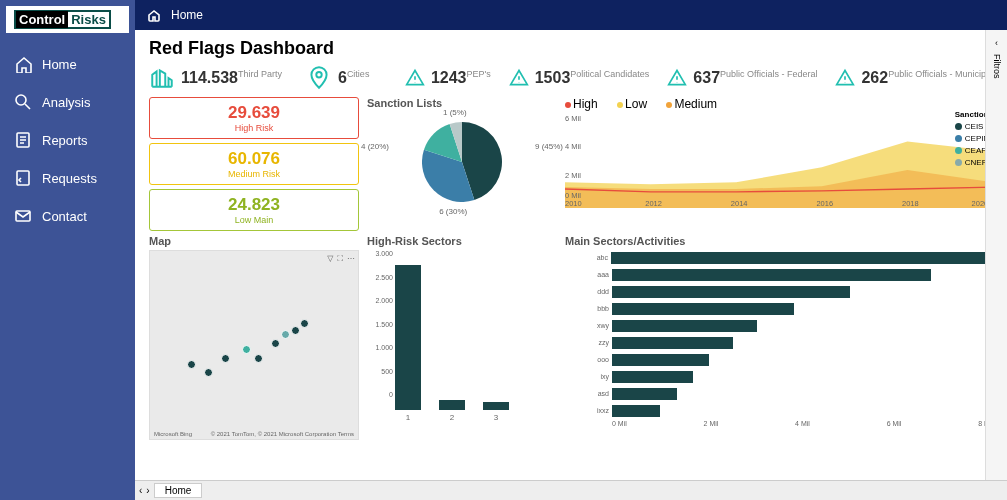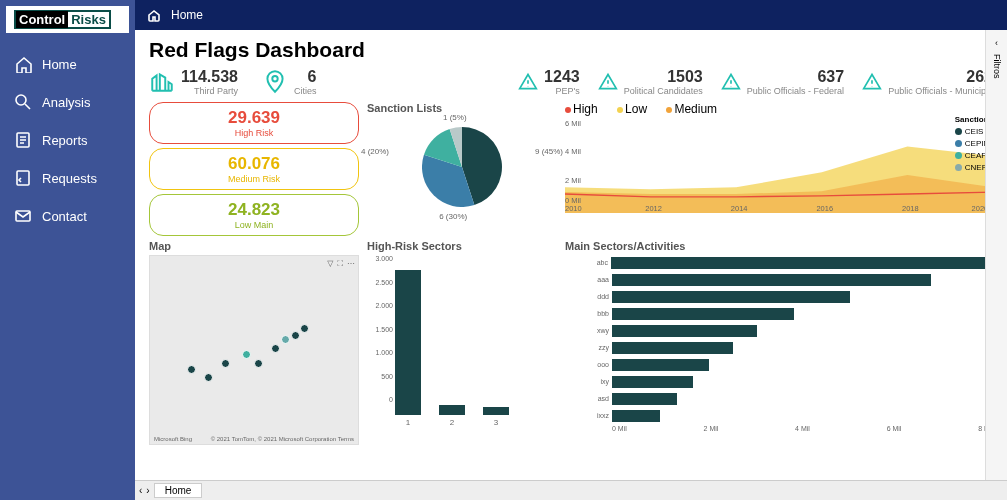--- a/index.html
+++ b/index.html
@@ -9,32 +9,32 @@
 .logo-box{border:2px solid #0a4d47;display:inline-block;font-weight:bold;font-size:13px}
 .logo-c{background:#000000;color:#fff;padding:1px 3px}
 .logo-r{color:#0a4d47;padding:1px 3px}
 .nav{padding-top:6px}
 .nav-item{display:flex;align-items:center;padding:10px 14px;cursor:pointer;font-size:13px;gap:10px}
 .nav-item svg{width:18px;height:18px;fill:none;stroke:#fff;stroke-width:1.6}
 .main{flex:1;display:flex;flex-direction:column;min-width:0}
 .topbar{background:#0e2260;color:#fff;height:30px;display:flex;align-items:center;padding:0 12px;gap:10px;font-size:12px}
 .topbar svg{width:14px;height:14px;fill:none;stroke:#fff;stroke-width:1.6}
 .content{flex:1;background:#fff;padding:8px 14px;overflow:hidden;position:relative}
-h1{font-size:21px;font-weight:bold;margin-bottom:6px}
+h1{font-size:18px;font-weight:bold;margin-bottom:6px}
 .kpi-row{display:flex;gap:24px;align-items:center;margin-bottom:6px}
 .kpi{display:flex;align-items:center;gap:6px}
 .kpi-icon{width:26px;height:26px;stroke:#21bfb0;fill:none;stroke-width:1.8}
 .kpi-val{font-size:16px;font-weight:bold;color:#333}
 .kpi-lbl{font-size:9px;color:#888}
-.kpi-stack{display:flex;flex-direction:column;align-items:flex-end}
+.kpi-stack{display:flex;flex-direction:row;align-items:flex-start}
 .alerts{display:flex;gap:18px;margin-left:auto}
 .alert-icon{width:20px;height:20px;stroke:#21bfb0;fill:none;stroke-width:2}
 .grid{display:grid;grid-template-columns:210px 190px 1fr;grid-template-rows:130px 200px;gap:8px}
 .risk-cards{display:flex;flex-direction:column;gap:4px}
-.risk-card{border:1.5px solid;border-radius:14px;text-align:center;padding:5px;background:#fff}
+.risk-card{border:1.5px solid;border-radius:3px;text-align:center;padding:5px;background:#fff}
 .rc-high{border-color:#e74c3c;color:#e74c3c}
 .rc-med{border-color:#f1c40f;color:#e8b600}
 .rc-low{border-color:#a4c639;color:#8fb321}
 .rc-val{font-size:17px;font-weight:bold}
 .rc-lbl{font-size:9px}
 .panel{position:relative}
 .panel-title{font-size:11px;font-weight:bold;color:#555;margin-bottom:3px}
 .pie-wrap{position:relative;display:flex;align-items:center;justify-content:center;height:100px}
 svg.pie{width:80px;height:80px}
 .pie-lbl{position:absolute;font-size:8px;color:#666}

